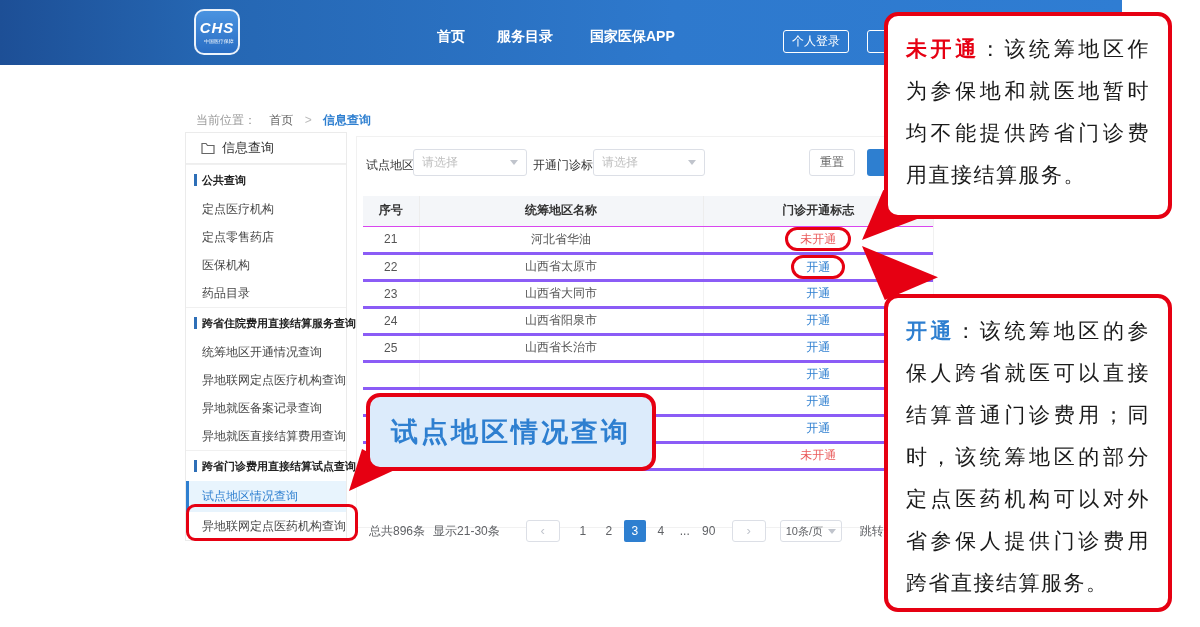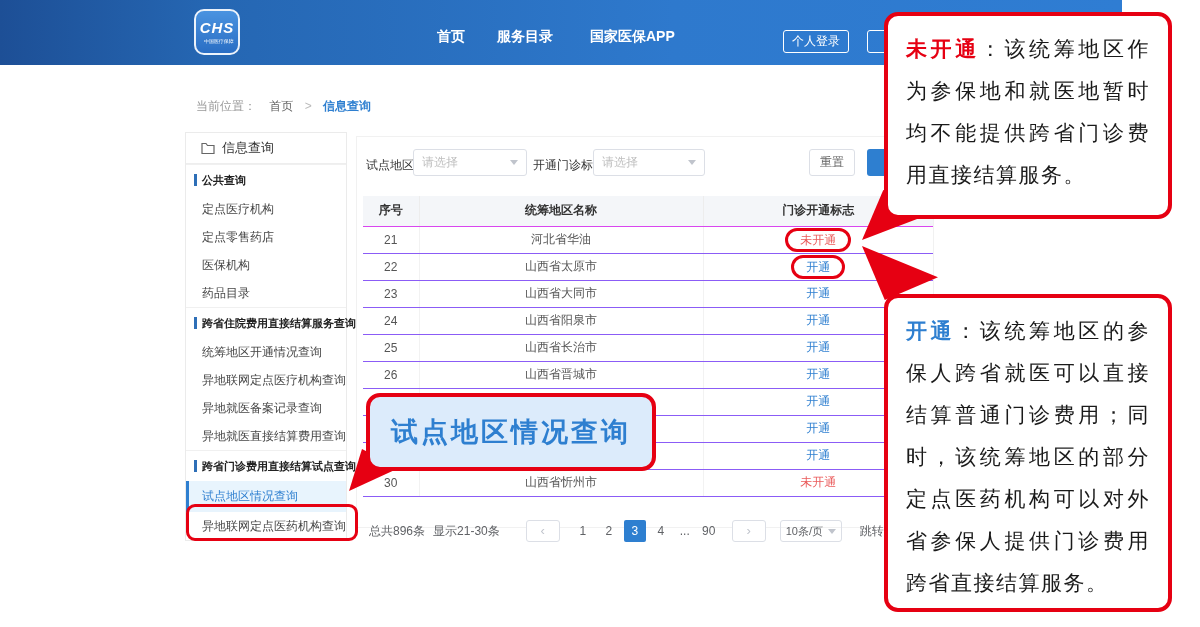--- a/index.html
+++ b/index.html
@@ -19,21 +19,21 @@
   .brand-title  { font-size:23px; font-weight:bold; letter-spacing:1px; }
   .brand-domain { font-size:13px; letter-spacing:2.5px; margin-top:4px; }
   .nav-item { position:absolute; top:28px; color:#fff; font-size:14px; font-weight:bold; cursor:pointer; }
   .nav-0 { left:437px; } .nav-1 { left:497px; } .nav-2 { left:590px; }
   .login-btn { position:absolute; top:30px; height:23px; border:1px solid #fff; border-radius:3px;
                color:#fff; font-size:12px; line-height:21px; text-align:center; background:transparent; cursor:pointer; }
   .login-personal { left:783px; width:66px; }
   .login-org-sliver { left:867px; width:60px; }
 
   
-  .breadcrumb { position:absolute; left:196px; top:98px; font-size:12px; color:#999; }
+  .breadcrumb { position:absolute; left:196px; top:112px; font-size:12px; color:#999; }
   .breadcrumb .bc-home { color:#666; margin-left:10px; cursor:pointer; }
   .breadcrumb .bc-sep  { margin:0 8px; color:#bbb; }
   .breadcrumb .bc-cur  { color:#2e7fd0; font-weight:bold; cursor:pointer; }
 
   
   .sidebar { position:absolute; left:185px; top:132px; width:162px; background:#fff;
              border:1px solid #ebebeb; }
   .sb-root { height:31px; display:flex; align-items:center; gap:7px; padding-left:15px;
              font-size:13px; color:#333; border-bottom:1px solid #eee; cursor:pointer; }
   .sb-section { height:31px; display:flex; align-items:center; gap:5px; padding-left:8px;
@@ -63,21 +63,21 @@
                 border-radius:3px; background:#2e7fd0; cursor:pointer; }
 
   
   .tbl { position:absolute; left:6px; top:59px; width:570px; border-collapse:collapse; table-layout:fixed;
          font-size:12px; }
   .tbl col.c1 { width:56px; } .tbl col.c2 { width:284px; } .tbl col.c3 { width:230px; }
   .tbl th { height:30px; background:#f4f6f9; color:#333; font-weight:bold; text-align:center;
             border-right:1px solid #ededed; border-bottom:1px solid #d946ef; }
   .tbl th:last-child { border-right:none; }
   .tbl td { height:27px; color:#555; text-align:center; border-right:1px solid #f2f2f2;
-            border-bottom:1px solid #8b5cf6; }
+            border-bottom:3px solid #8b5cf6; }
   .tbl td:last-child { border-right:none; }
   .st-open   { color:#2e7fd0; }
   .st-closed { color:#ea5b5b; }
   .ring { display:inline-block; border:3px solid #e60012; border-radius:13px; padding:1px 12px;
           line-height:16px; }
 
   
   .pagination { position:absolute; left:12px; top:362px; width:560px; height:24px;
                 display:flex; align-items:center; font-size:12px; color:#606266; white-space:nowrap;margin-top:20px; }
   .pg-showing { margin-left:8px; }
@@ -220,25 +220,20 @@
             <td>24</td>
             <td>山西省阳泉市</td>
             <td><span class="st-open">开通</span></td>
           </tr>
           <tr>
             <td>25</td>
             <td>山西省长治市</td>
             <td><span class="st-open">开通</span></td>
           </tr>
           <tr>
-            <td>26</td>
-            <td>山西省晋城市</td>
-            <td><span class="st-open">开通</span></td>
-          </tr>
-          <tr>
             <td></td>
             <td></td>
             <td><span class="st-open">开通</span></td>
           </tr>
           <tr>
             <td></td>
             <td></td>
             <td><span class="st-open">开通</span></td>
           </tr>
           <tr>

